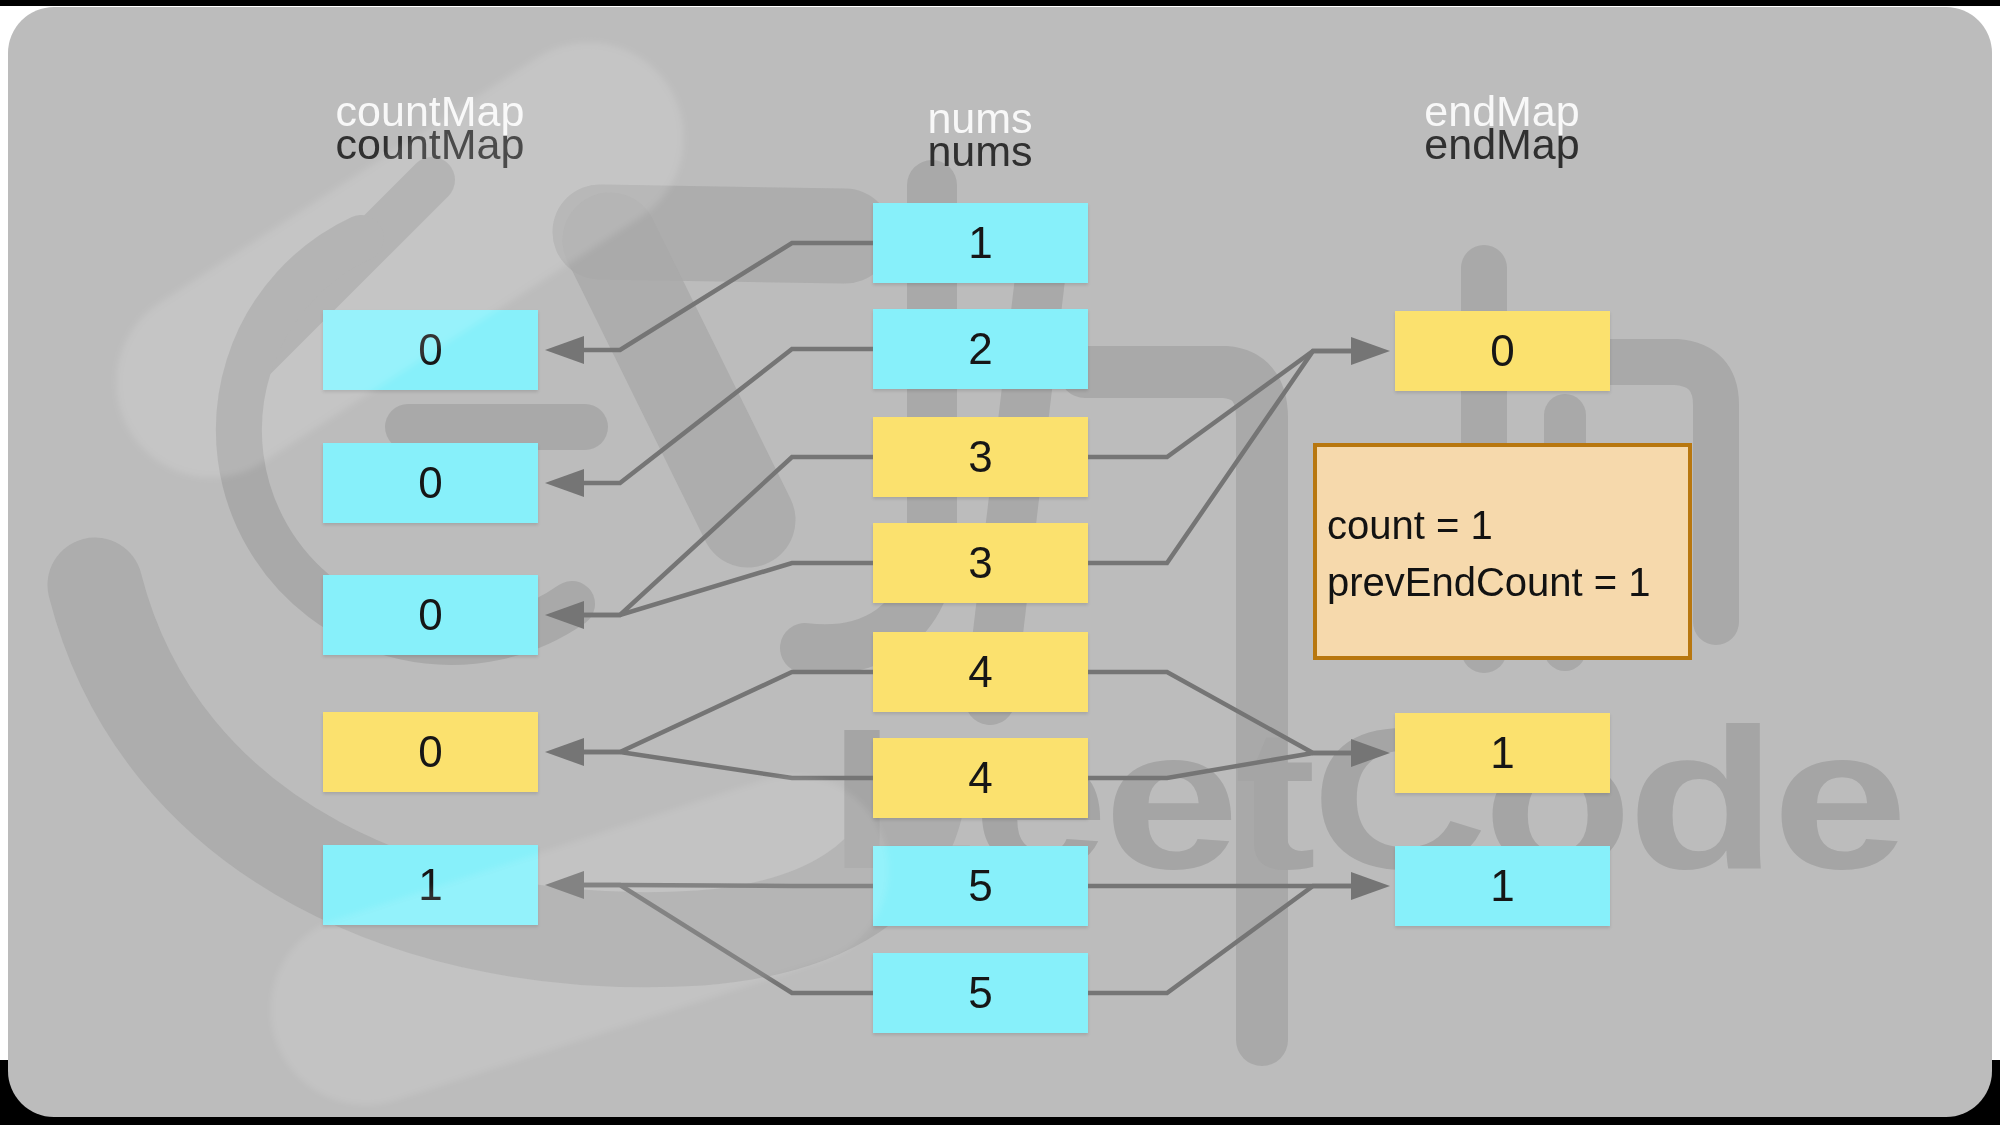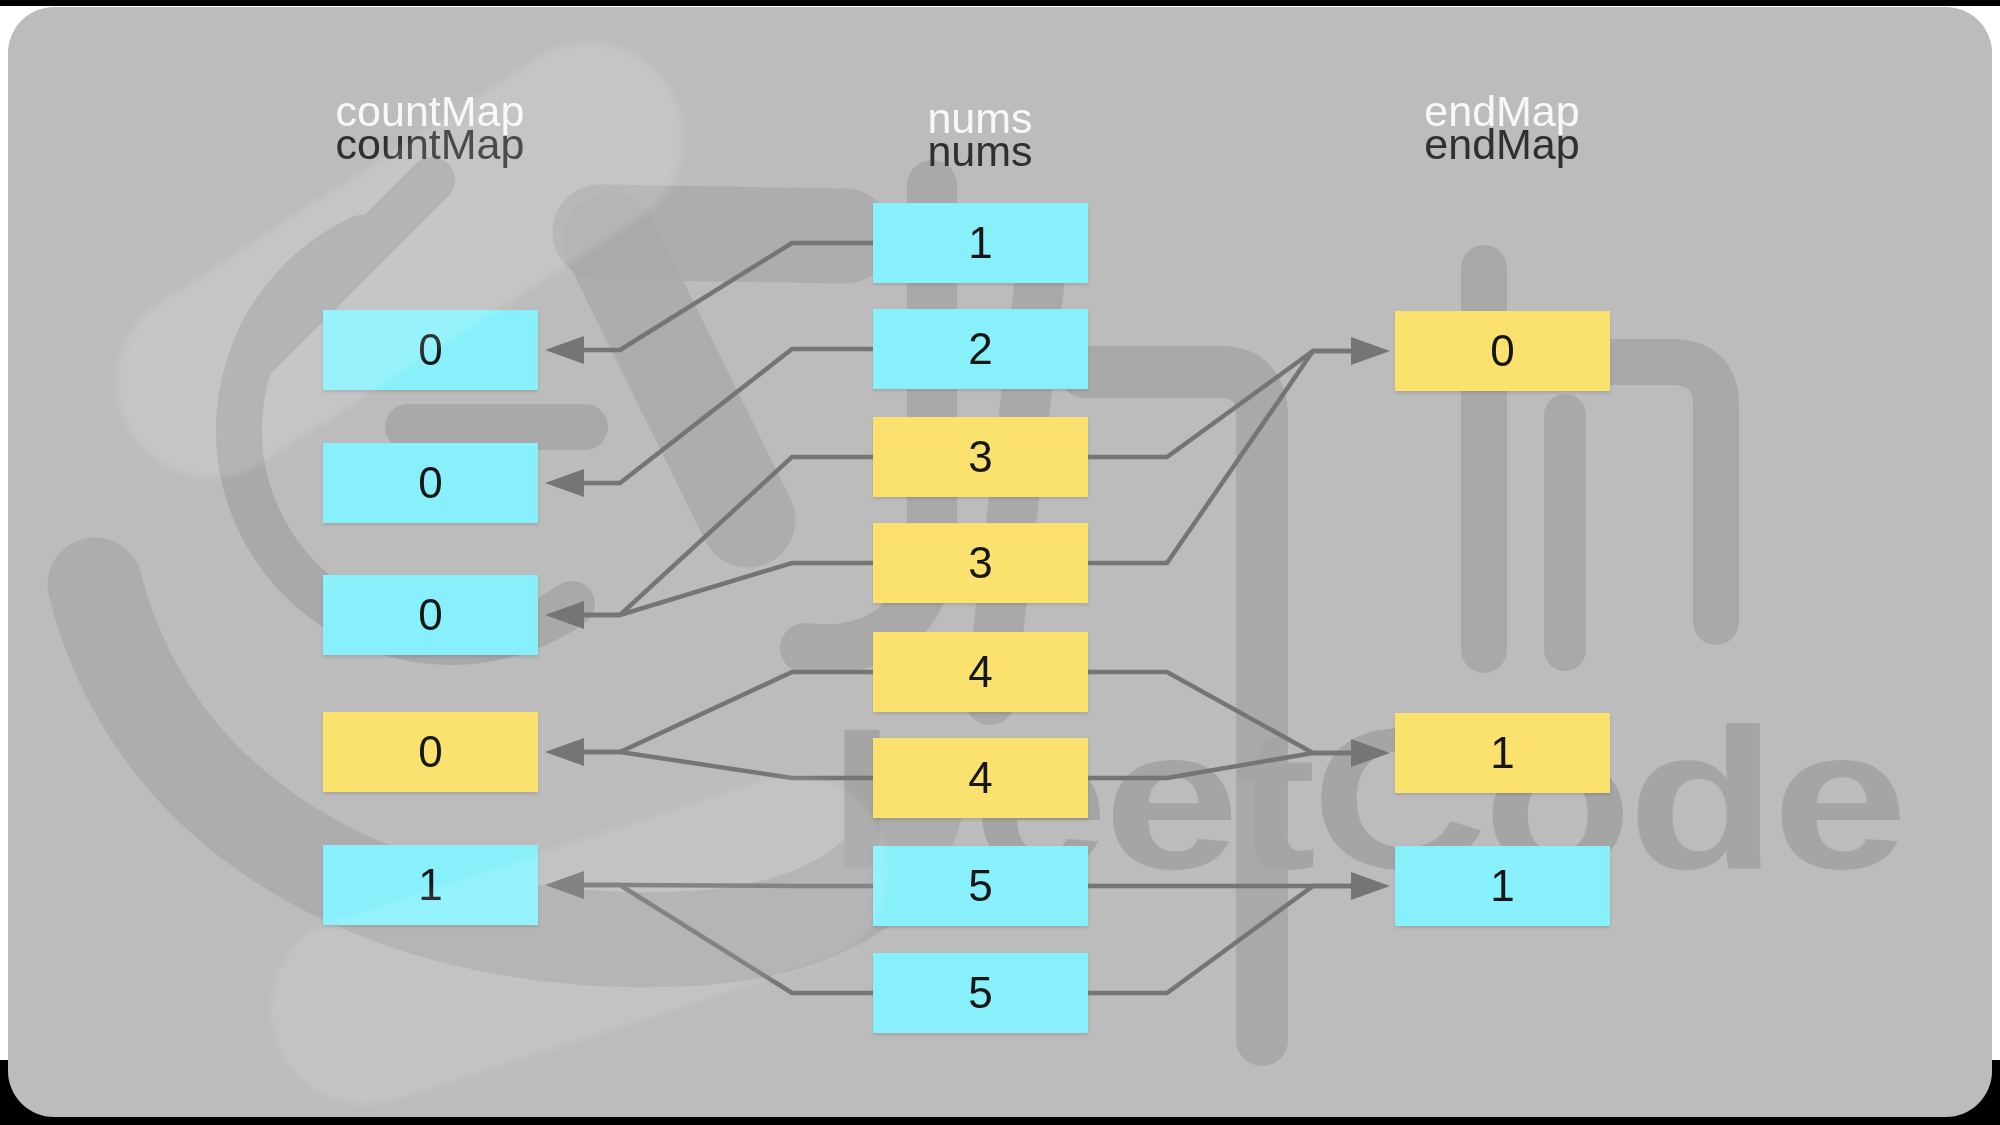--- a/index.html
+++ b/index.html
@@ -119,19 +119,23 @@
           <polygon points="1390,351 1351,337 1351,365" fill="#757575"></polygon>
           <polyline points="1351,351 1313,351 1167,563 1088,563" fill="none" stroke="#757575" stroke-width="4.5"></polyline>
           <polyline points="1351,753 1313,753 1167,672 1088,672" fill="none" stroke="#757575" stroke-width="4.5"></polyline>
           <polygon points="1390,753 1351,739 1351,767" fill="#757575"></polygon>
           <polyline points="1351,753 1313,753 1167,778 1088,778" fill="none" stroke="#757575" stroke-width="4.5"></polyline>
           <polyline points="1351,886 1313,886 1167,886 1088,886" fill="none" stroke="#757575" stroke-width="4.5"></polyline>
           <polygon points="1390,886 1351,872 1351,900" fill="#757575"></polygon>
           <polyline points="1351,886 1313,886 1167,993 1088,993" fill="none" stroke="#757575" stroke-width="4.5"></polyline>
         </svg>
 
+      <div id="annotation">
+        <div>count = 1</div>
+        <div>prevEndCount = 1</div>
+      </div>
 
       <div id="glare-1" class="glare"></div>
       <div id="glare-2" class="glare"></div>
 
     </div>
   </div>
 </div>
 
 </body></html>

